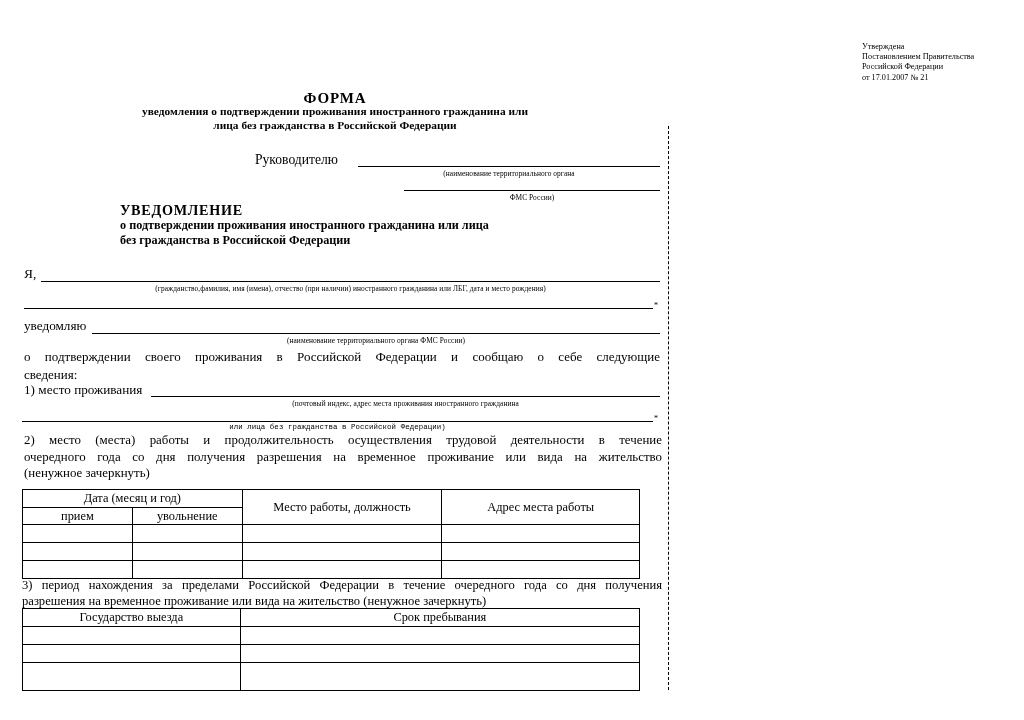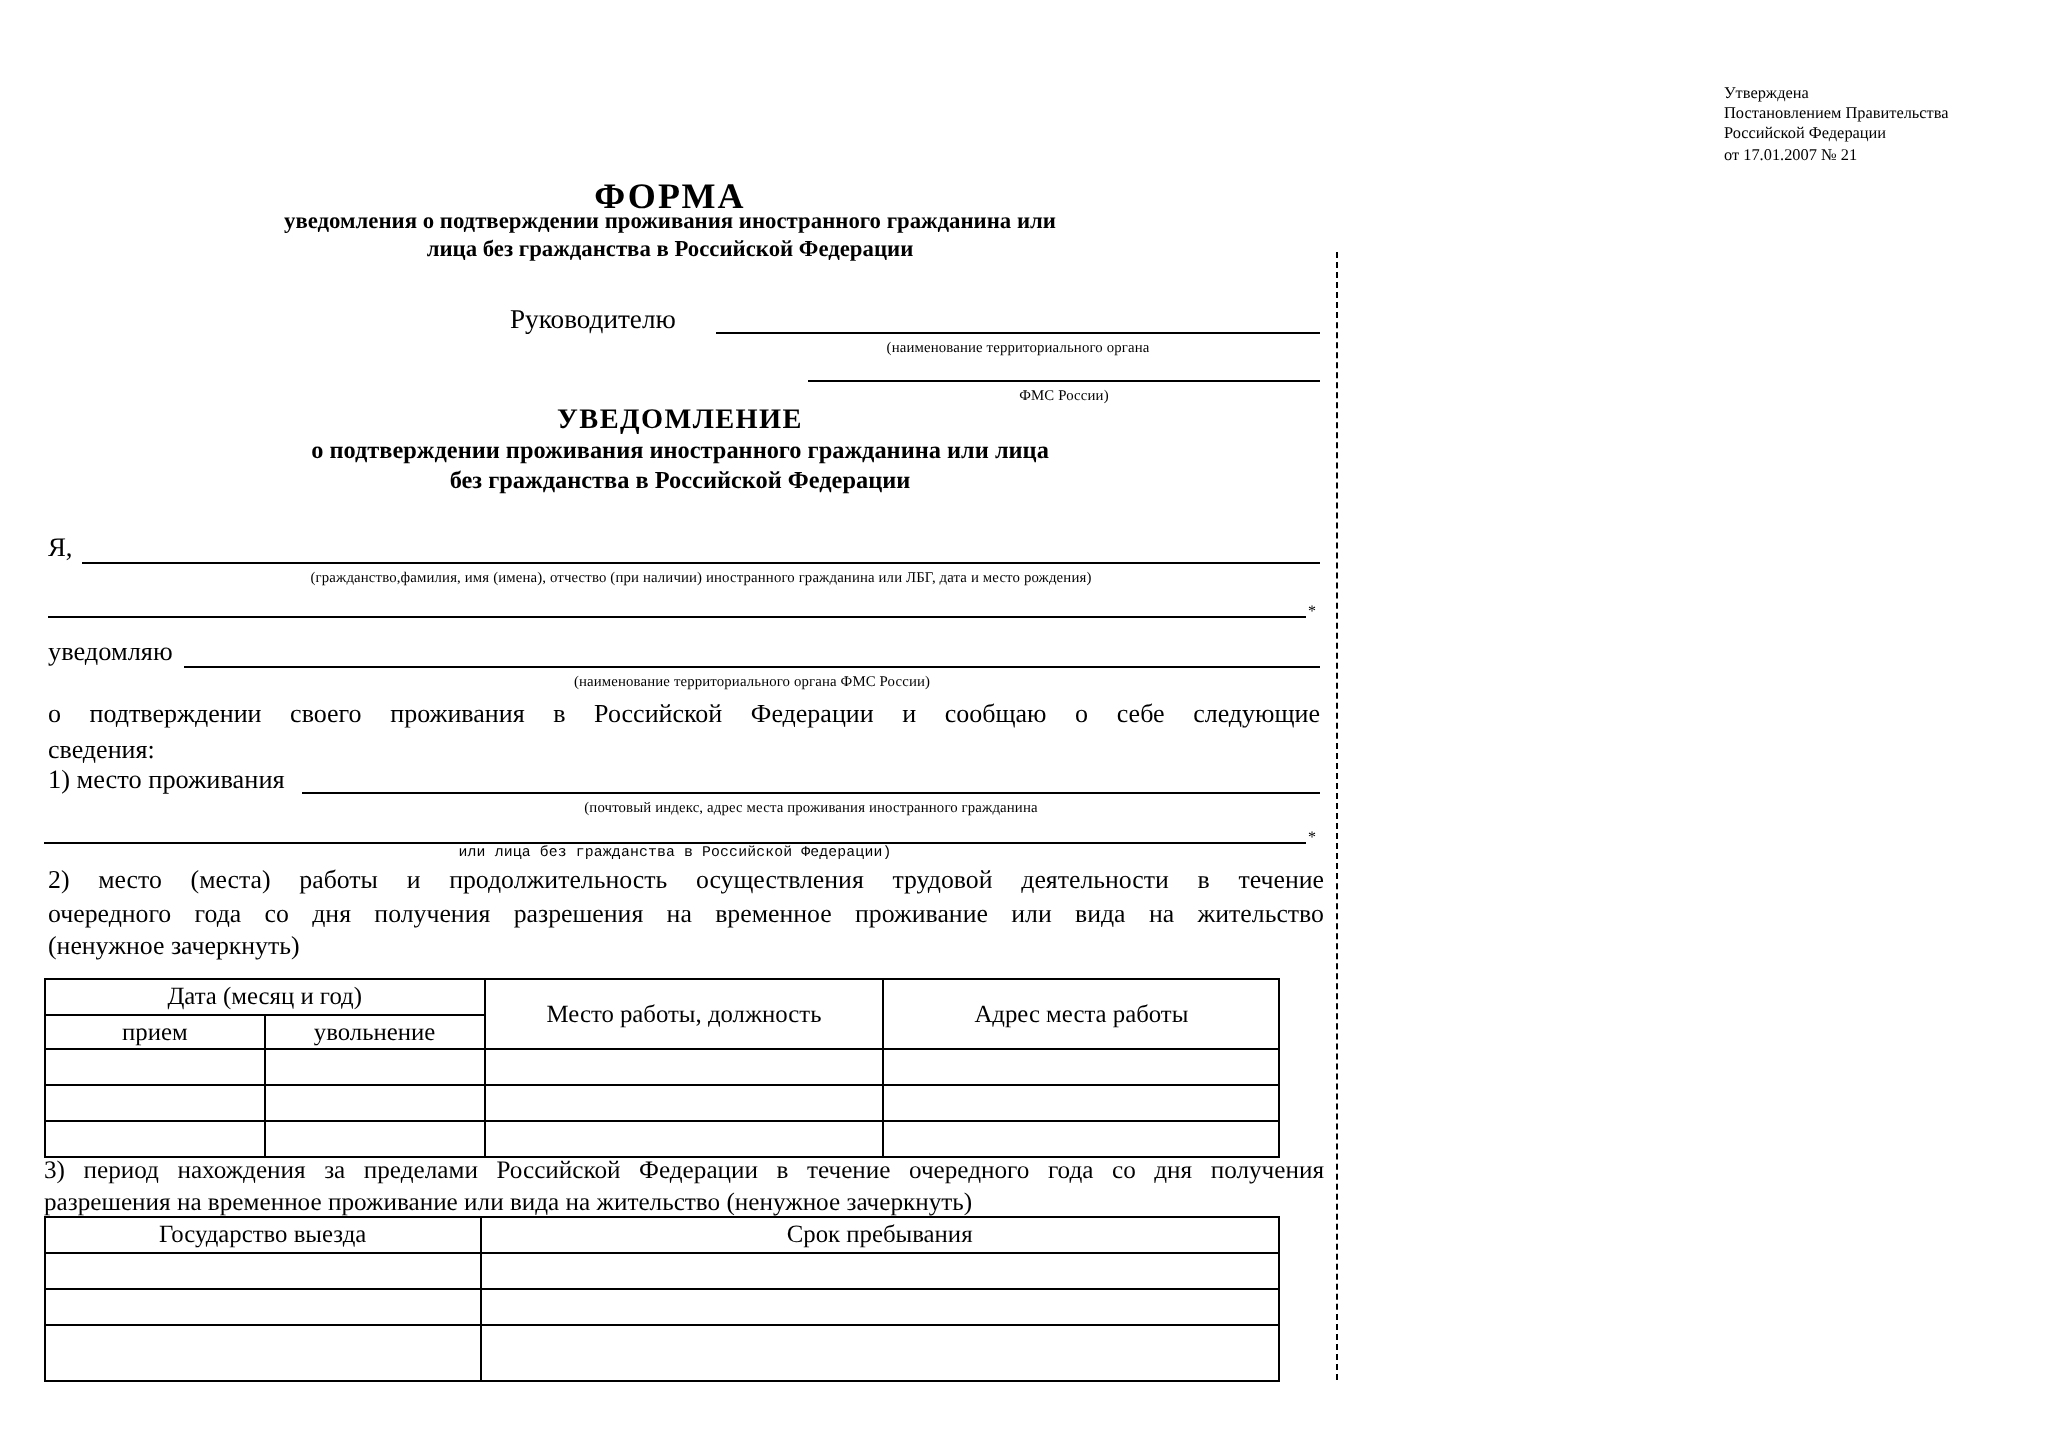--- a/index.html
+++ b/index.html
@@ -54,30 +54,29 @@
   
   #left-col { left: 0; top: 0; width: 668px; height: 720px; }
 
   #form-title {
     left: 90px; top: 92px; width: 490px;
     text-align: center;
     font-weight: bold;
     font-size: 11.4px;
     line-height: 13.4px;
   }
-  #form-title .big { font-size: 18px; letter-spacing: .06em; }
+  #form-title .big { font-size: 15px; letter-spacing: .06em; }
 
   #addressee-label {
     left: 255px; top: 152px;
     font-size: 13.6px;
   }
 
   #notice-title {
     left: 120px; top: 203px; width: 440px;
-    text-align: center;
     font-weight: bold;
     font-size: 12.2px;
     line-height: 15.2px;
   }
   #notice-title .big { font-size: 14.2px; letter-spacing: .05em; }
 
   #ya-label { left: 24px; top: 266px; font-size: 13.4px; }
   #notify-label { left: 24px; top: 318px; font-size: 13.2px; }
 
   #para-confirm {

